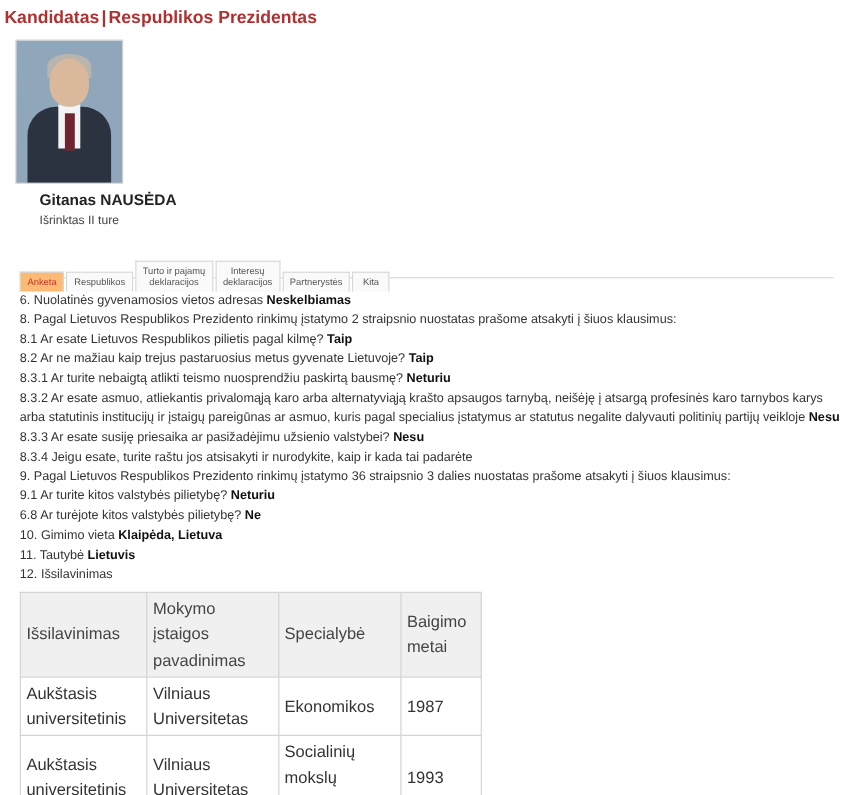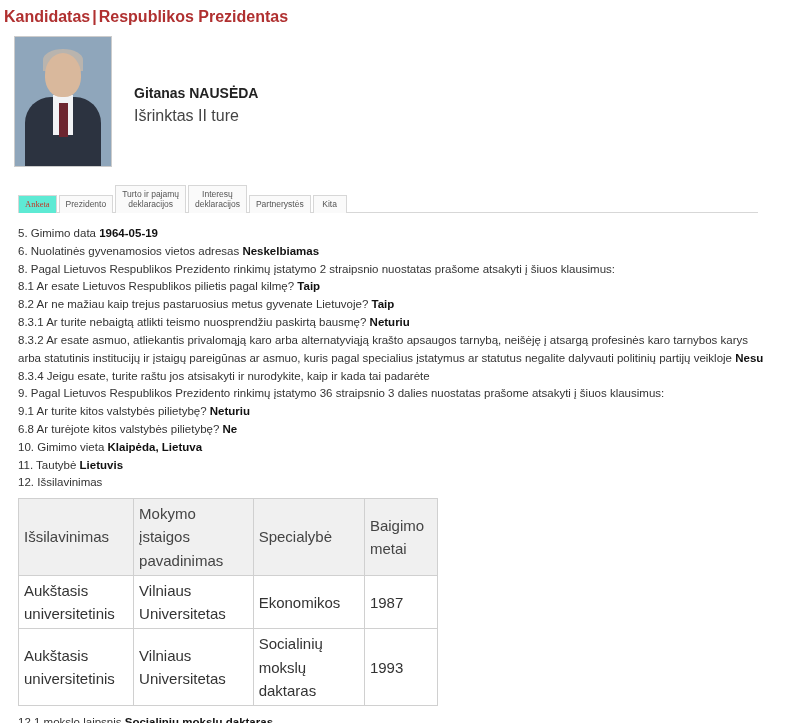--- a/index.html
+++ b/index.html
@@ -23,22 +23,23 @@
     font-weight: bold;
   }
   .breadcrumb a, .breadcrumb span {
     color: #b03030;
     text-decoration: none;
   }
   .sep { color: #b03030; padding: 0 2px; }
 
   .cand-head {
     display: flex;
-    align-items: center;
+    align-items: flex-start;
     padding: 10px 0 0 14px;
+    flex-direction: column;
   }
   .photo {
     width: 96px;
     height: 129px;
     background: linear-gradient(#9fb3c8, #5d7389);
     border: 1px solid #ccc;
     position: relative;
     overflow: hidden;
     flex: none;
   }
@@ -84,21 +85,21 @@
     padding-left: 22px;
     padding-top: 6px;
   }
   .cand-name {
     font-size: 14px;
     font-weight: bold;
     color: #222;
     margin-bottom: 6px;
   }
   .cand-status {
-    font-size: 16px;
+    font-size: 11px;
     color: #444;
   }
 
   .tabs {
     display: flex;
     align-items: flex-end;
     margin: 20px 0 0 18px;
     border-bottom: 1px solid #d7d7d7;
     width: 740px;
     height: 26px;
@@ -108,30 +109,29 @@
     border: 1px solid #d7d7d7;
     border-bottom: none;
     background: #fafafa;
     font-size: 8.5px;
     color: #555;
     line-height: 1.15;
     text-align: center;
     padding: 4px 6px 3px 6px;
     margin-right: 2px;
     position: relative;
-    top: 1px;
+    top: 13px;
     white-space: pre-line;
     min-width: 20px;
   }
   .tab.active {
-    background: #5eead4;
+    background: #fdba74;
     color: #c0392b;
     border-color: #d7d7d7;
     font-weight: normal;
-    font-family: Liberation Serif, serif;
   }
 
   .content {
     padding: 12px 18px 0 18px;
     font-size: 11.5px;
     line-height: 1.55;
     color: #333;
   }
   .content p {
     margin: 0;
@@ -176,38 +176,38 @@
     <div class="head"></div>
   </div>
   <div class="cand-info">
     <div class="cand-name">Gitanas NAUSĖDA</div>
     <div class="cand-status">Išrinktas II ture</div>
   </div>
 </div>
 
 <div class="tabs">
   <div class="tab active">Anketa</div>
-  <div class="tab">Prezidento</div>
+  <div class="tab">Respublikos</div>
   <div class="tab">Turto ir pajamų
 deklaracijos</div>
   <div class="tab">Interesų
 deklaracijos</div>
   <div class="tab">Partnerystės</div>
   <div class="tab">Kita</div>
 </div>
 
 <div class="content">
 
-  <p class="ql"><span>5. Gimimo data </span><b>1964-05-19</b></p>
   <p class="ql"><span>6. Nuolatinės gyvenamosios vietos adresas </span><b>Neskelbiamas</b></p>
   <p class="ql"><span>8. Pagal Lietuvos Respublikos Prezidento rinkimų įstatymo 2 straipsnio nuostatas prašome atsakyti į šiuos klausimus:</span></p>
   <p class="ql"><span>8.1 Ar esate Lietuvos Respublikos pilietis pagal kilmę? </span><b>Taip</b></p>
   <p class="ql"><span>8.2 Ar ne mažiau kaip trejus pastaruosius metus gyvenate Lietuvoje? </span><b>Taip</b></p>
   <p class="ql"><span>8.3.1 Ar turite nebaigtą atlikti teismo nuosprendžiu paskirtą bausmę? </span><b>Neturiu</b></p>
   <p class="ql"><span>8.3.2 Ar esate asmuo, atliekantis privalomąją karo arba alternatyviąją krašto apsaugos tarnybą, neišėję į atsargą profesinės karo tarnybos karys arba statutinis institucijų ir įstaigų pareigūnas ar asmuo, kuris pagal specialius įstatymus ar statutus negalite dalyvauti politinių partijų veikloje </span><b>Nesu</b></p>
+  <p class="ql"><span>8.3.3 Ar esate susiję priesaika ar pasižadėjimu užsienio valstybei? </span><b>Nesu</b></p>
   <p class="ql"><span>8.3.4 Jeigu esate, turite raštu jos atsisakyti ir nurodykite, kaip ir kada tai padarėte</span></p>
   <p class="ql"><span>9. Pagal Lietuvos Respublikos Prezidento rinkimų įstatymo 36 straipsnio 3 dalies nuostatas prašome atsakyti į šiuos klausimus:</span></p>
   <p class="ql"><span>9.1 Ar turite kitos valstybės pilietybę? </span><b>Neturiu</b></p>
   <p class="ql"><span>6.8 Ar turėjote kitos valstybės pilietybę? </span><b>Ne</b></p>
   <p class="ql"><span>10. Gimimo vieta </span><b>Klaipėda, Lietuva</b></p>
   <p class="ql"><span>11. Tautybė </span><b>Lietuvis</b></p>
   <p class="ql"><span>12. Išsilavinimas</span></p>
 
   <table class="edu">
     <thead>

